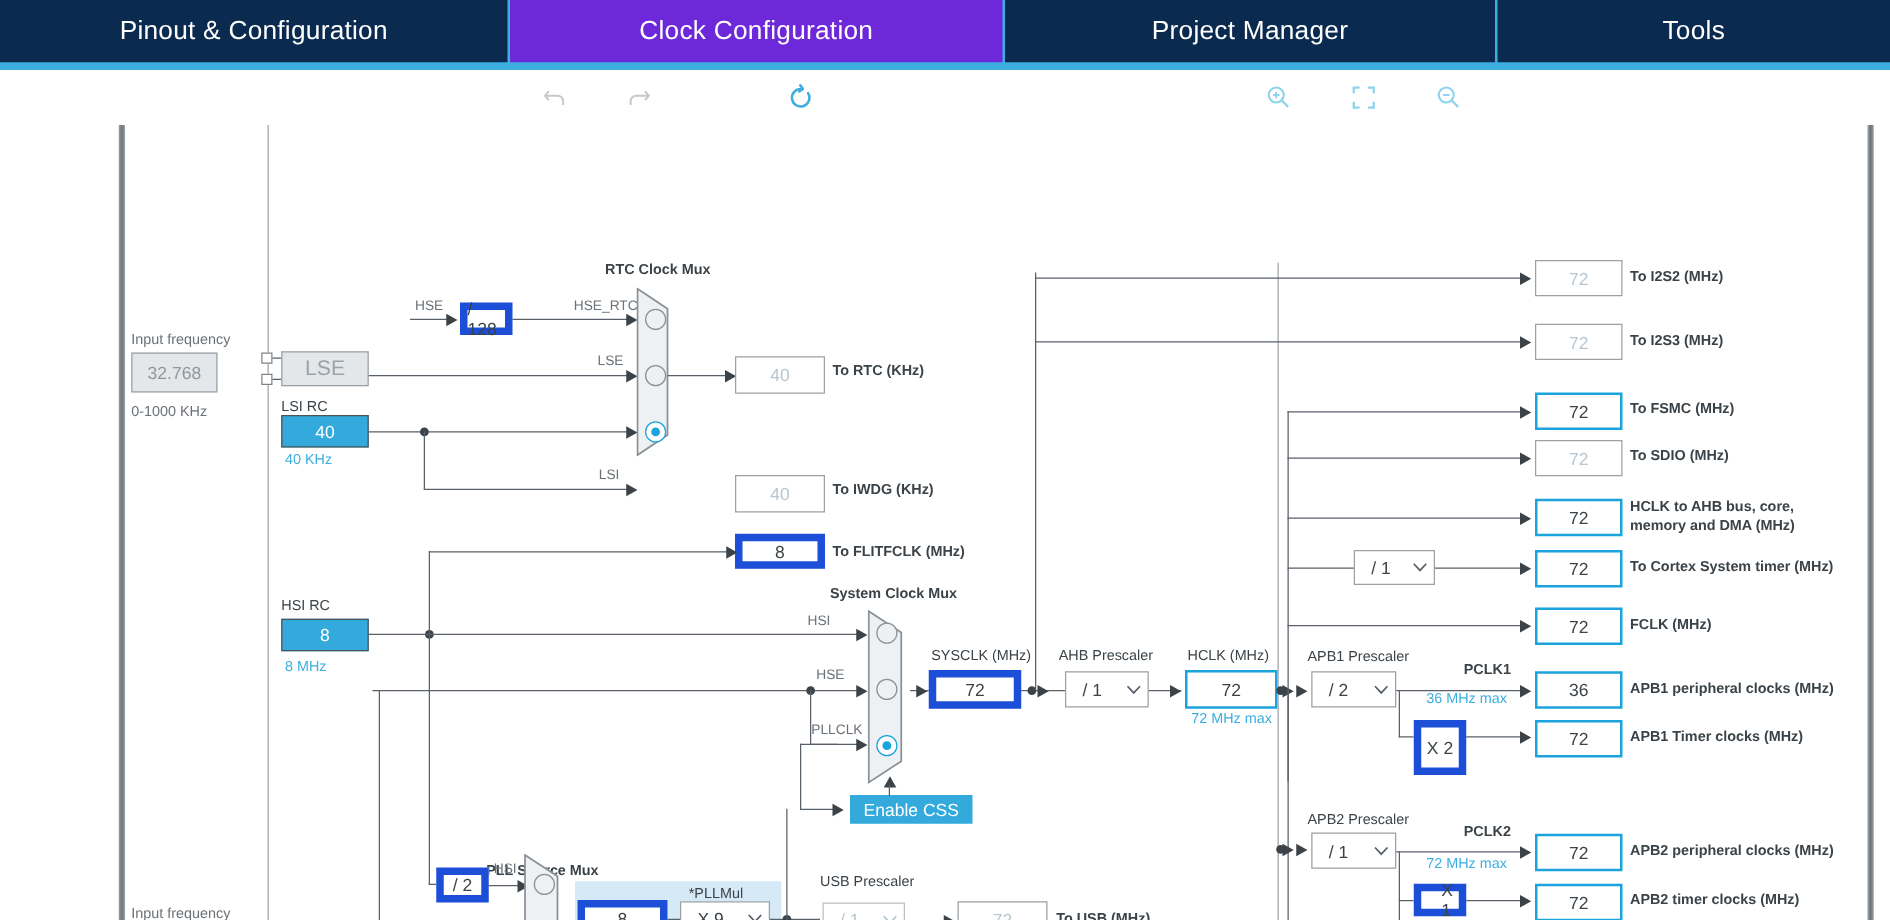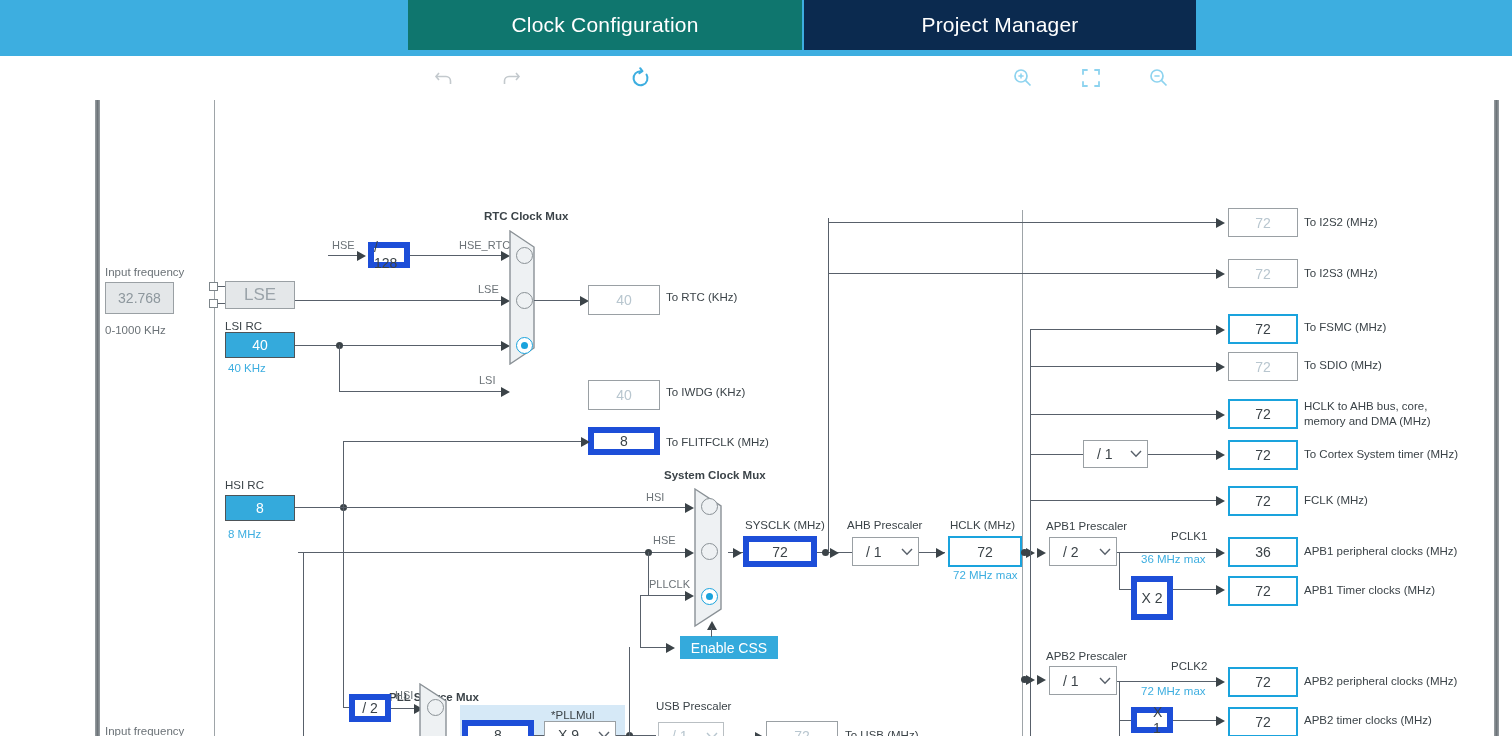--- a/index.html
+++ b/index.html
@@ -18,21 +18,21 @@
     width: 1512px; height: 56px;
     background: #3daee0;
   }
   .tab {
     position: absolute; top: 0; height: 50px;
     display: flex; align-items: center; justify-content: center;
     color: #ffffff; font-size: 21px; letter-spacing: .2px;
     cursor: pointer; user-select: none;
   }
   .tab.inactive { background: #0b2a4f; }
-  .tab.active  { background: #0f766e; }
+  .tab.active  { background: #6d28d9; }
   #tab-underline {
     position: absolute; left: 0; top: 50px; width: 1512px; height: 6px;
     background: #3daee0;
   }
 
   
   #toolbar {
     position: absolute; left: 0; top: 56px;
     width: 1512px; height: 44px;
     background: #ffffff;
@@ -78,21 +78,21 @@
 
   
   .lbl {
     position: absolute;
     font-size: 11.5px;
     color: #6b7277;
     white-space: nowrap;
     user-select: none;
   }
   .lbl.dark  { color: #3b4348; }
-  .lbl.bold  { font-weight: normal; color: #3b4348; }
+  .lbl.bold  { font-weight: bold; color: #3b4348; }
   .lbl.blue  { color: #3daee0; }
   .lbl.wire  { color: #6b7277; font-size: 11px; }
   .lbl.muxtitle { font-weight: bold; color: #3b4348; font-size: 11.5px; }
 
   
   .vbox {
     position: absolute;
     display: flex; align-items: center; justify-content: center;
     background: #ffffff;
     font-size: 14px;
@@ -167,25 +167,31 @@
     background:#34aadc; color:#ffffff;
     font-size:14px;
     display:flex; align-items:center; justify-content:center;
     cursor:pointer;
   }
 </style>
 </head>
 <body>
 
 <div id="tabbar">
+  <div class="tab inactive" style="left:0px;width:406px;">
+      <span>Pinout &amp; Configuration</span>
+    </div>
   <div class="tab active" style="left:408px;width:394px;">
       <span>Clock Configuration</span>
     </div>
   <div class="tab inactive" style="left:804px;width:392px;">
       <span>Project Manager</span>
+    </div>
+  <div class="tab inactive" style="left:1198px;width:314px;">
+      <span>Tools</span>
     </div>
   <div id="tab-underline"></div>
 </div>
 
 <div id="toolbar">
   <div class="tool" style="left:429px;">
     <svg width="20" height="18" viewBox="0 0 20 18">
         <path d="M5 4 L2 7.5 L5 11" fill="none" stroke="#c3c9cd" stroke-width="1.6"></path>
         <path d="M2.4 7.5 H12 a4.5 4.5 0 0 1 4.5 4.5 V15" fill="none" stroke="#c3c9cd" stroke-width="1.6"></path>
       </svg>

